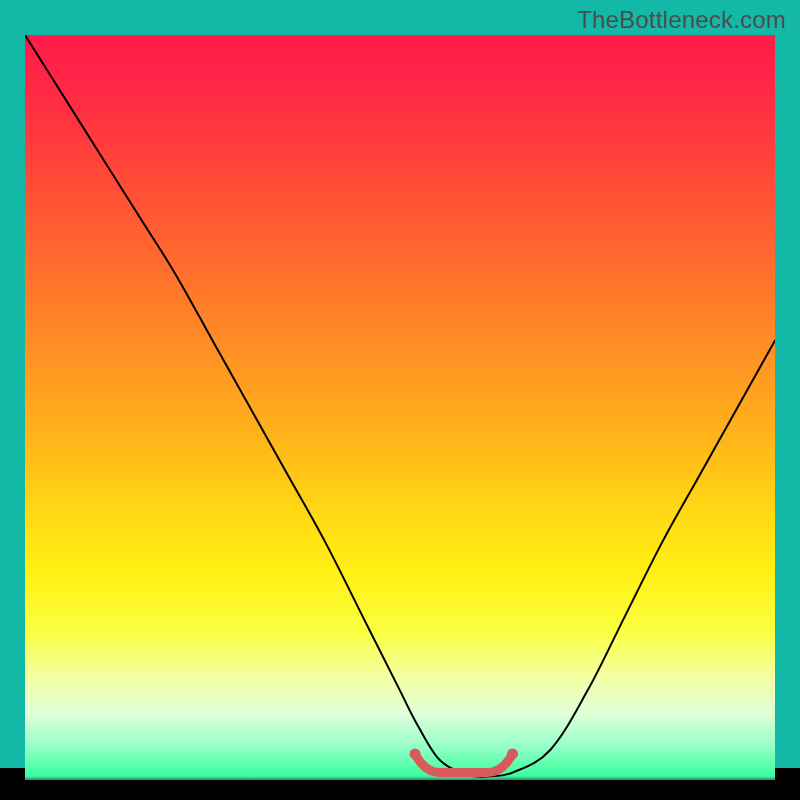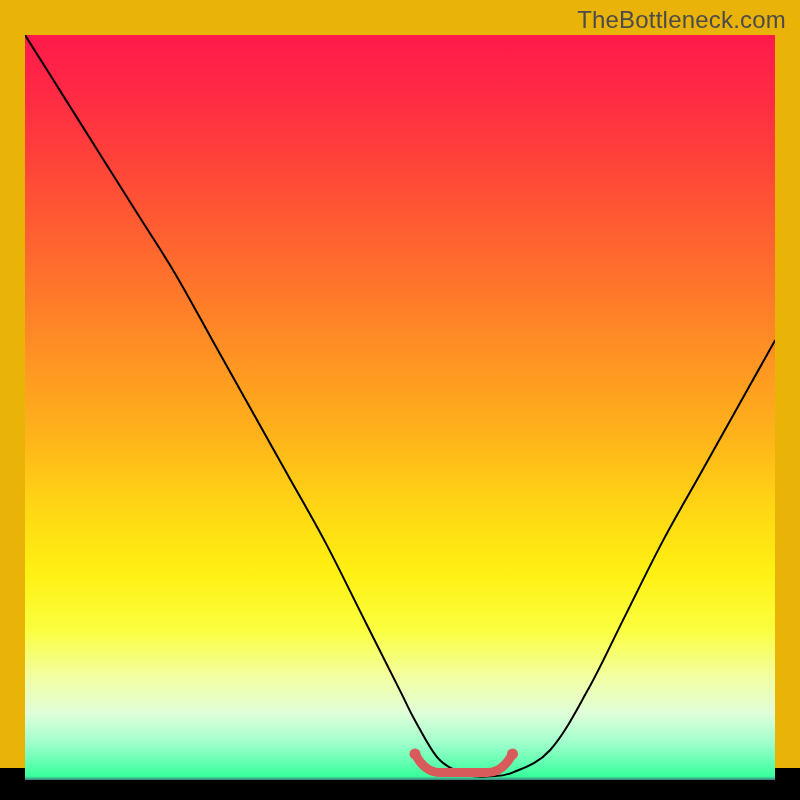--- a/index.html
+++ b/index.html
@@ -1,21 +1,21 @@
 <!DOCTYPE html>
 <html><head>
 <meta charset="utf-8">
 <style>
   * { margin: 0; padding: 0; box-sizing: border-box; }
   html, body { width: 800px; height: 800px; overflow: hidden; background: #000; }
   .frame {
     position: relative;
     width: 800px;
     height: 768px;
-    background: #eab308;
+    background: #14b8a6;
   }
   .watermark {
     position: absolute;
     top: 6px;
     right: 14px;
     font-family: Arial, Helvetica, sans-serif;
     font-size: 24px;
     color: #4b4b4b;
     letter-spacing: 0.2px;
     font-weight: 500;

